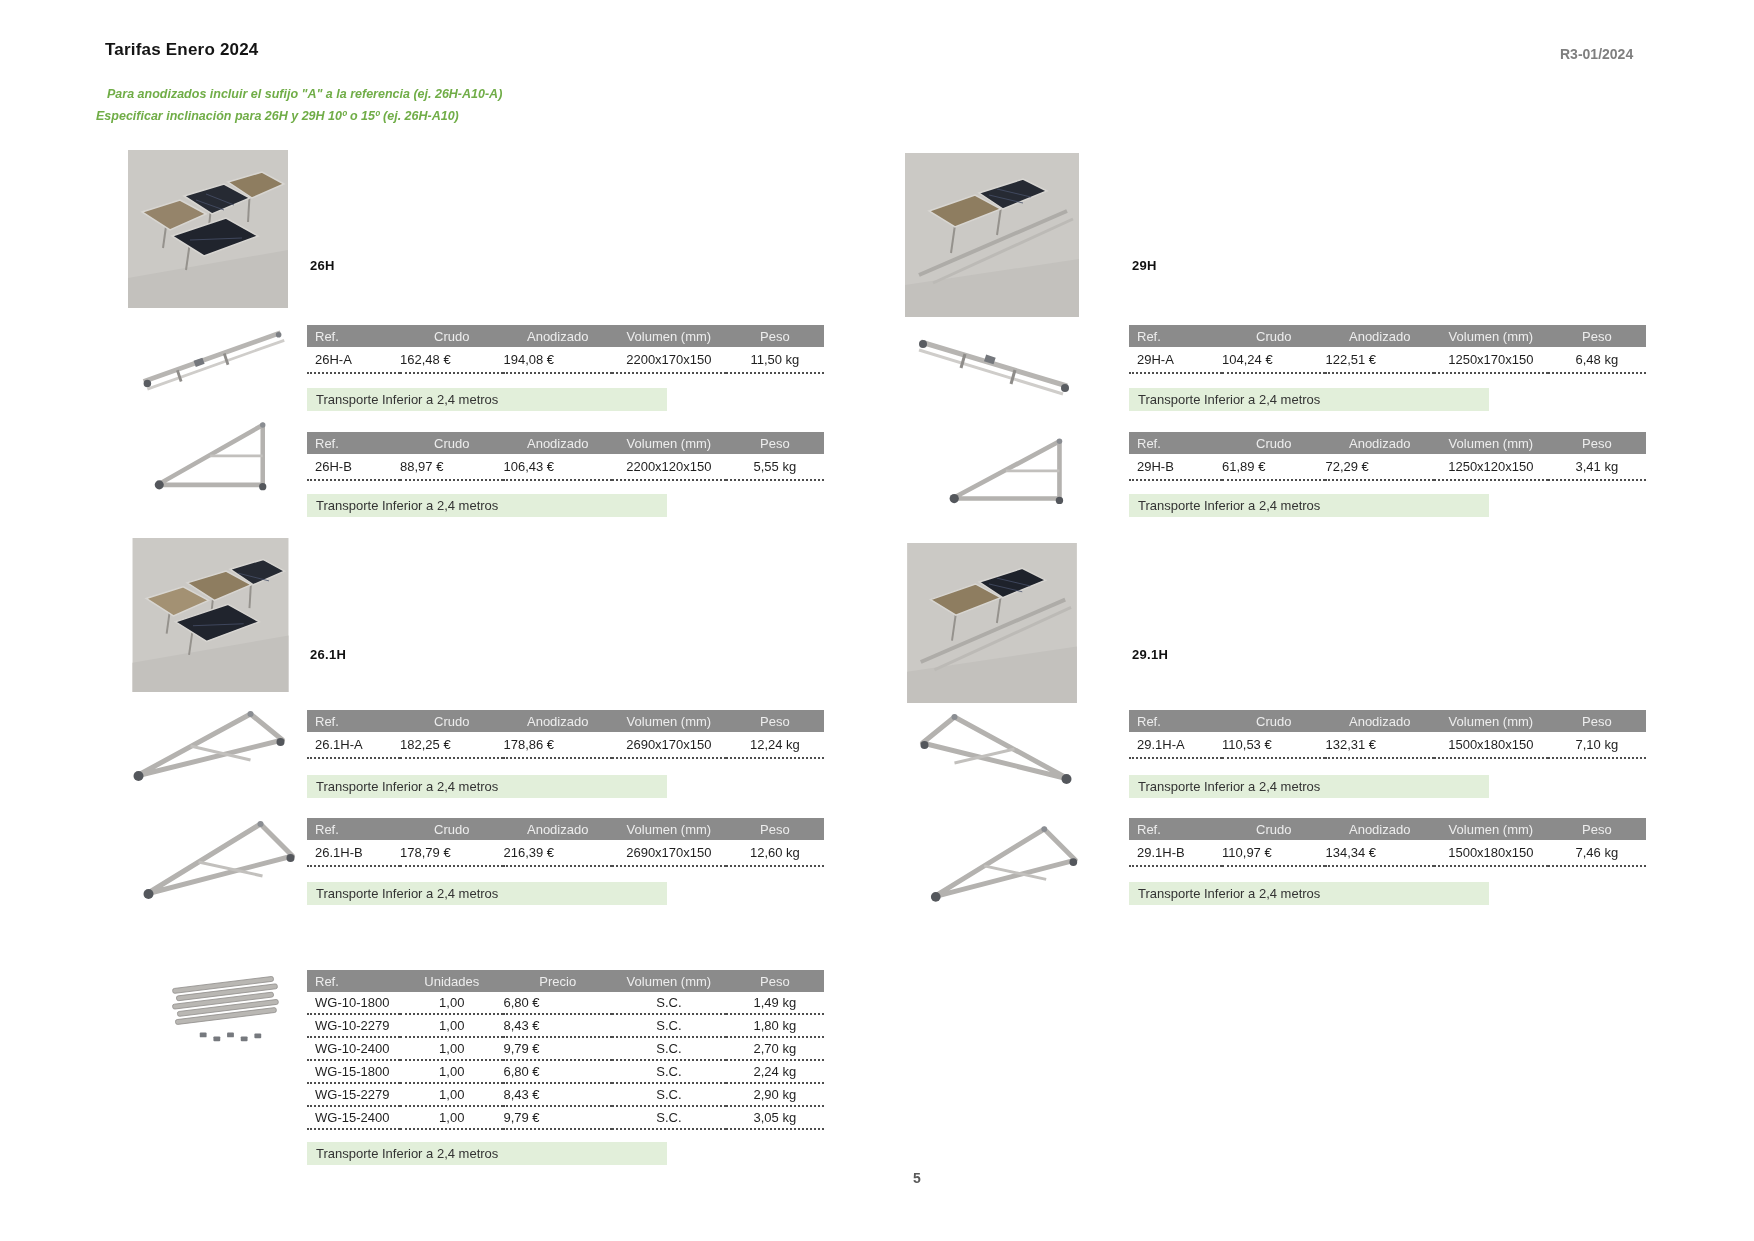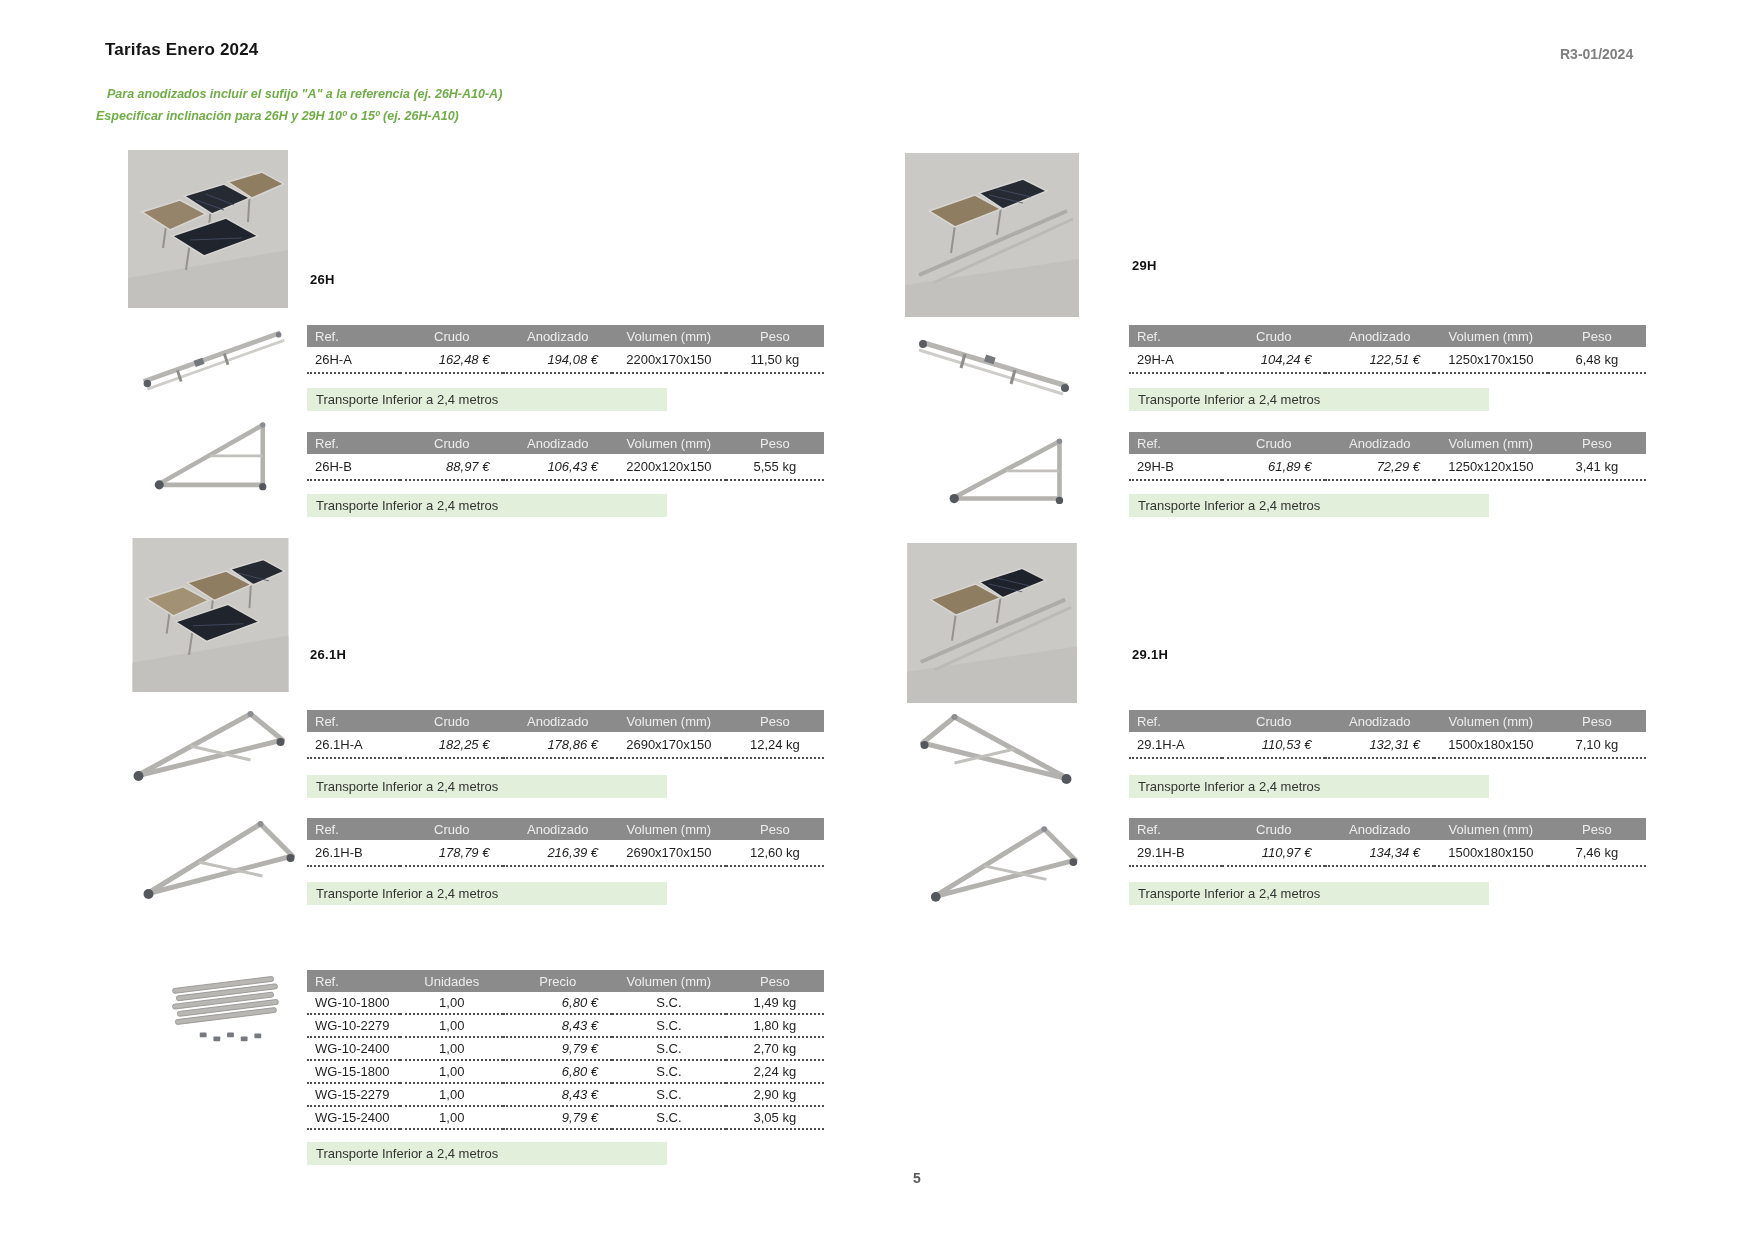--- a/index.html
+++ b/index.html
@@ -18,21 +18,21 @@
   .brand-text{font-size:33px;font-weight:bold;color:#232b38;letter-spacing:.5px;line-height:1;}
   
   .slabel{font-size:13px;font-weight:bold;color:#111;letter-spacing:.3px;}
   
   table.ptable{position:absolute;width:517px;border-collapse:collapse;table-layout:fixed;font-size:13px;}
   table.ptable th{background:#8b8b8b;color:#ededed;font-weight:normal;height:22px;padding:0;}
   table.ptable td{height:25px;padding:0;color:#1f1f1f;border-bottom:2px dotted #4d4d4d;background:#fff;}
   table.wg td{height:21px;}
   col.w-ref{width:18%;} col.w-c2{width:20%;} col.w-c3{width:21%;} col.w-c4{width:22%;} col.w-c5{width:19%;}
   .al{text-align:left;padding-left:8px !important;}
-  .ar{text-align:right;padding-right:14px !important;font-style:italic;}
+  .ar{text-align:left;padding-right:14px !important;}
   .ac{text-align:center;}
   
   .tbar{position:absolute;width:360px;height:23px;background:#e2efda;font-size:13px;color:#333;
         line-height:23px;padding-left:9px;box-sizing:border-box;white-space:nowrap;}
   
   .pagenum{font-size:14px;font-weight:bold;color:#595959;}
   svg.pic{position:absolute;}
 </style>
 </head>
 <body>
@@ -188,21 +188,21 @@
     </g>
     <g fill="#76797e">
       <rect x="34" y="62" width="7" height="5" rx="1"></rect>
         <rect x="48" y="66" width="7" height="5" rx="1"></rect>
       <rect x="62" y="62" width="7" height="5" rx="1"></rect>
         <rect x="76" y="66" width="7" height="5" rx="1"></rect>
       <rect x="90" y="63" width="7" height="5" rx="1"></rect>
     </g>
   </svg>
 
-  <div class="abs slabel" style="left:310px;top:272px">26H</div>
+  <div class="abs slabel" style="left:310px;top:258px">26H</div>
   <div class="abs slabel" style="left:1132px;top:258px">29H</div>
   <div class="abs slabel" style="left:310px;top:647px">26.1H</div>
   <div class="abs slabel" style="left:1132px;top:647px">29.1H</div>
 
   <table class="ptable" style="left:307px;top:325px">
     <colgroup>
         <col class="w-ref">
         <col class="w-c2">
         <col class="w-c3">
         <col class="w-c4">

